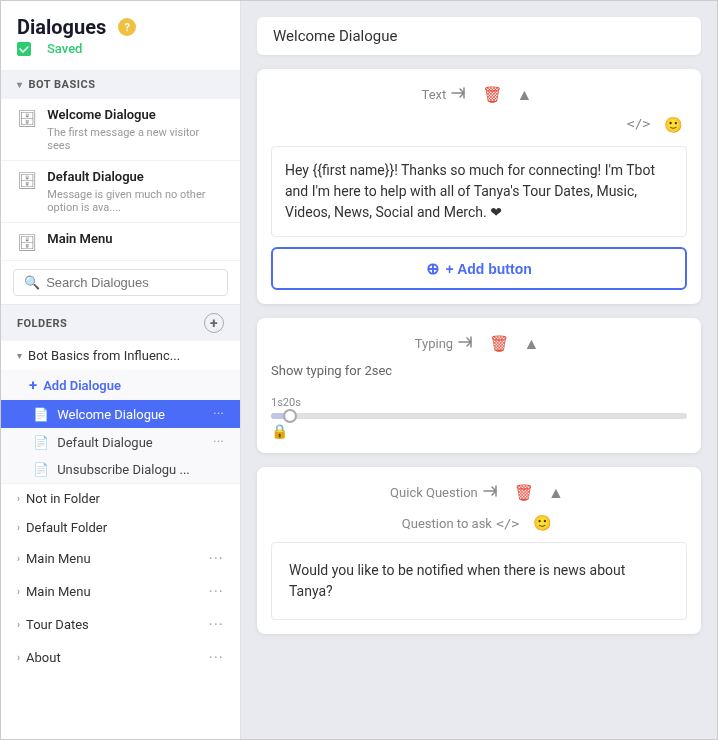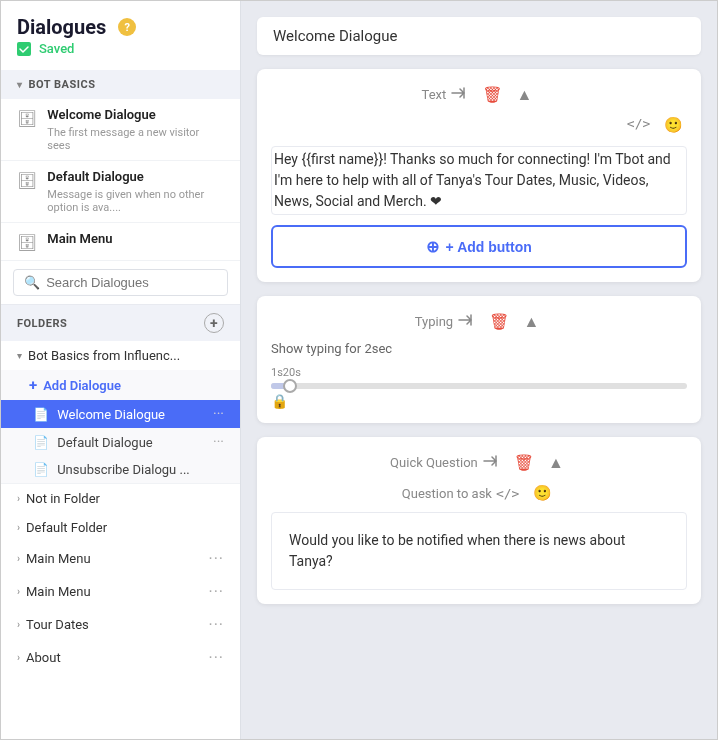--- a/index.html
+++ b/index.html
@@ -52,21 +52,21 @@
       justify-content: center;
       font-size: 11px;
       font-weight: bold;
       color: #fff;
       cursor: pointer;
     }
 
     .saved-badge {
       display: flex;
       align-items: center;
-      gap: 8px;
+      gap: 16px;
       color: #2ecc71;
       font-size: 13px;
       font-weight: 500;
       margin-bottom: 8px;
     }
 
     .saved-badge svg {
       width: 14px; height: 14px;
     }
 
@@ -306,21 +306,21 @@
       display: flex;
       justify-content: flex-end;
       gap: 6px;
       margin-bottom: 10px;
     }
 
     .text-content {
       font-size: 14px;
       color: #333;
       line-height: 1.5;
-      padding: 2px;
+      padding: 13px;
       background: #fff;
       border: 1px solid #e8eaf0;
       border-radius: 4px;
       margin-bottom: 10px;
     }
 
     .add-button-btn {
       width: 100%;
       border: 2px solid #4a6cf7;
       border-radius: 6px;
@@ -333,21 +333,21 @@
       font-size: 14px;
       font-weight: 600;
       cursor: pointer;
       background: #fff;
     }
 
     
     .typing-sub {
       font-size: 13px;
       color: #666;
-      margin-bottom: 10px;
+      margin-bottom: 18px;
     }
 
     .slider-labels {
       display: flex;
       font-size: 11px;
       color: #888;
       margin-bottom: 4px;
     }
 
     .slider-track {
@@ -432,21 +432,21 @@
     <div class="dialogue-item-text">
       <div class="item-title">Welcome Dialogue</div>
       <div class="item-sub">The first message a new visitor sees</div>
     </div>
   </div>
 
   <div class="dialogue-item">
     <div class="db-icon">🗄</div>
     <div class="dialogue-item-text">
       <div class="item-title">Default Dialogue</div>
-      <div class="item-sub">Message is given when no other option is ava....</div>
+      <div class="item-sub">Message is given much no other option is ava....</div>
     </div>
   </div>
 
   <div class="dialogue-item">
     <div class="db-icon">🗄</div>
     <div class="dialogue-item-text">
       <div class="item-title">Main Menu</div>
     </div>
   </div>
 

